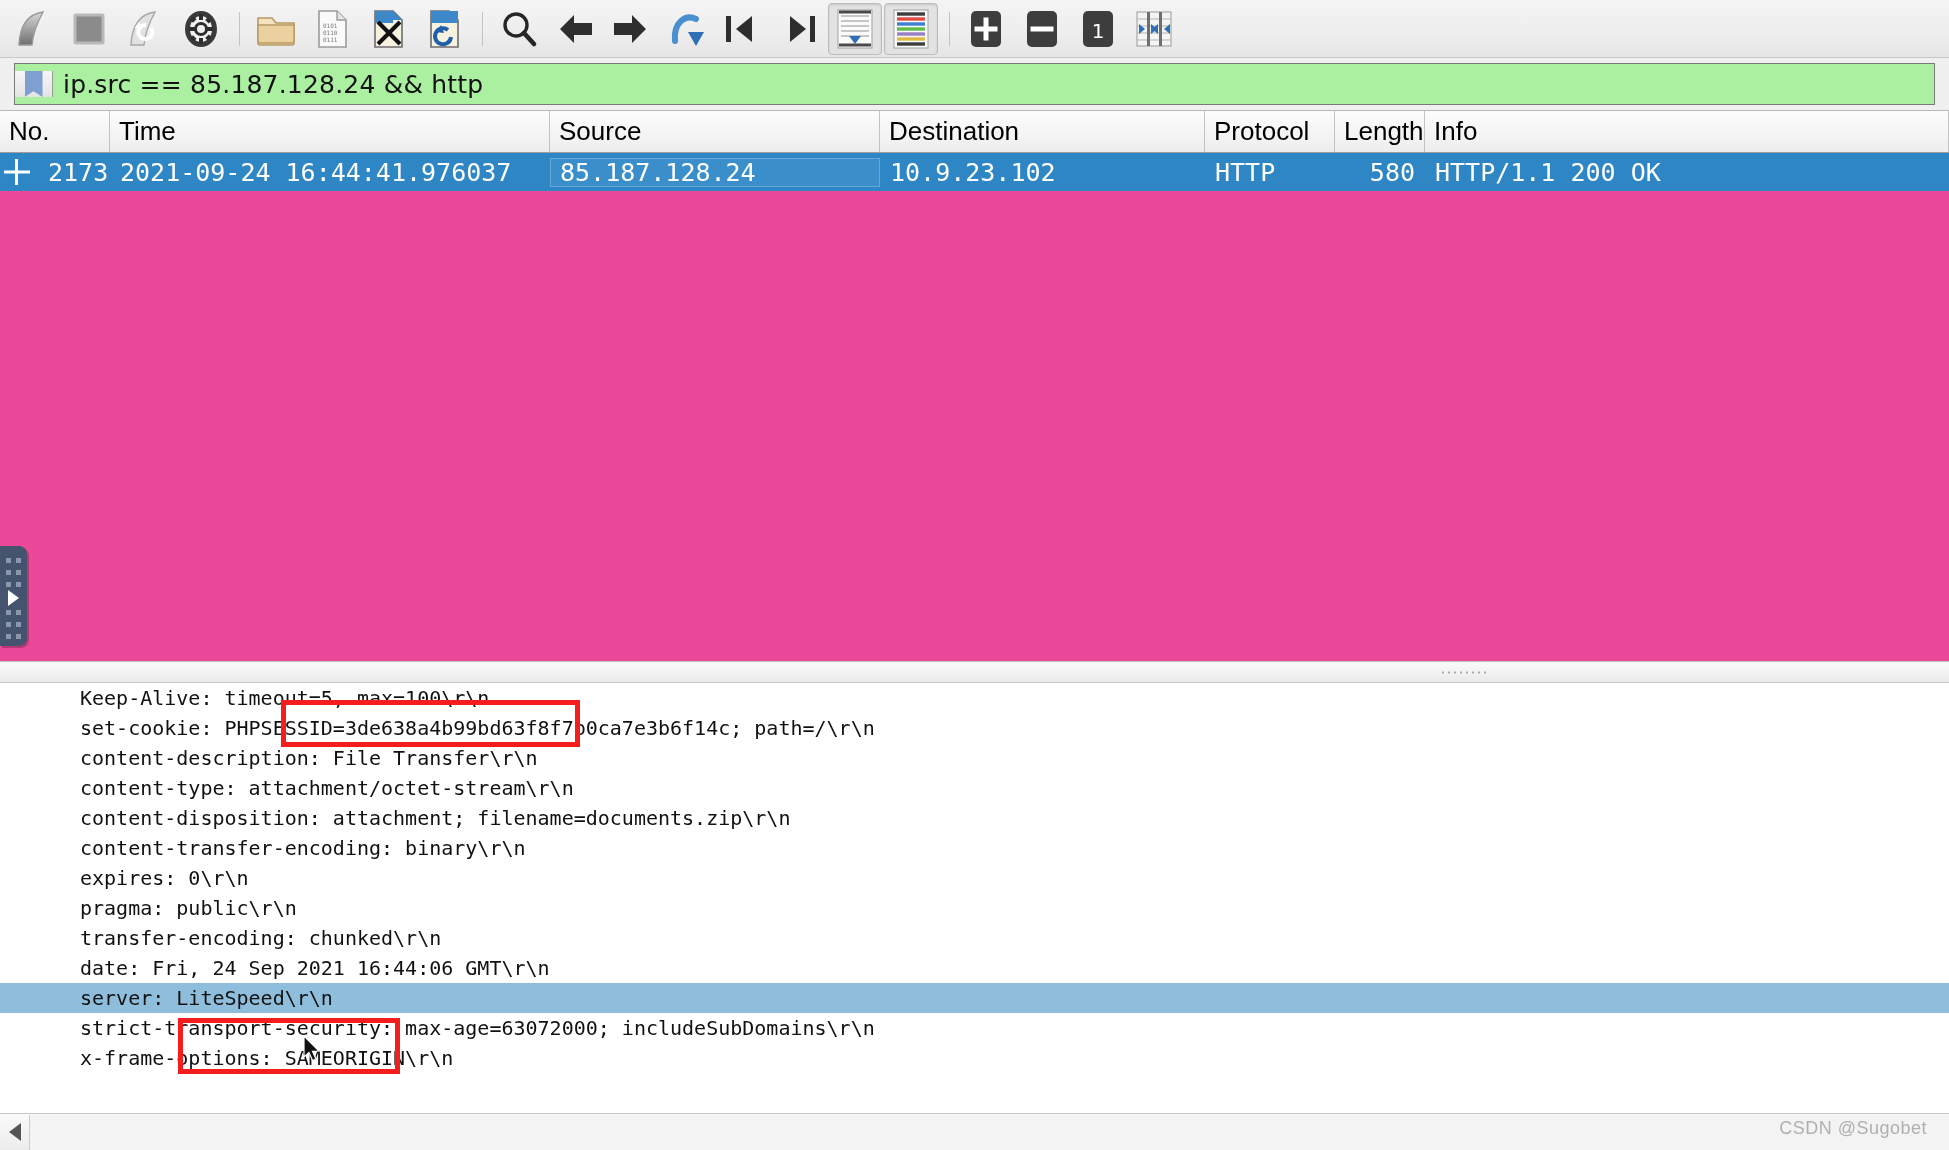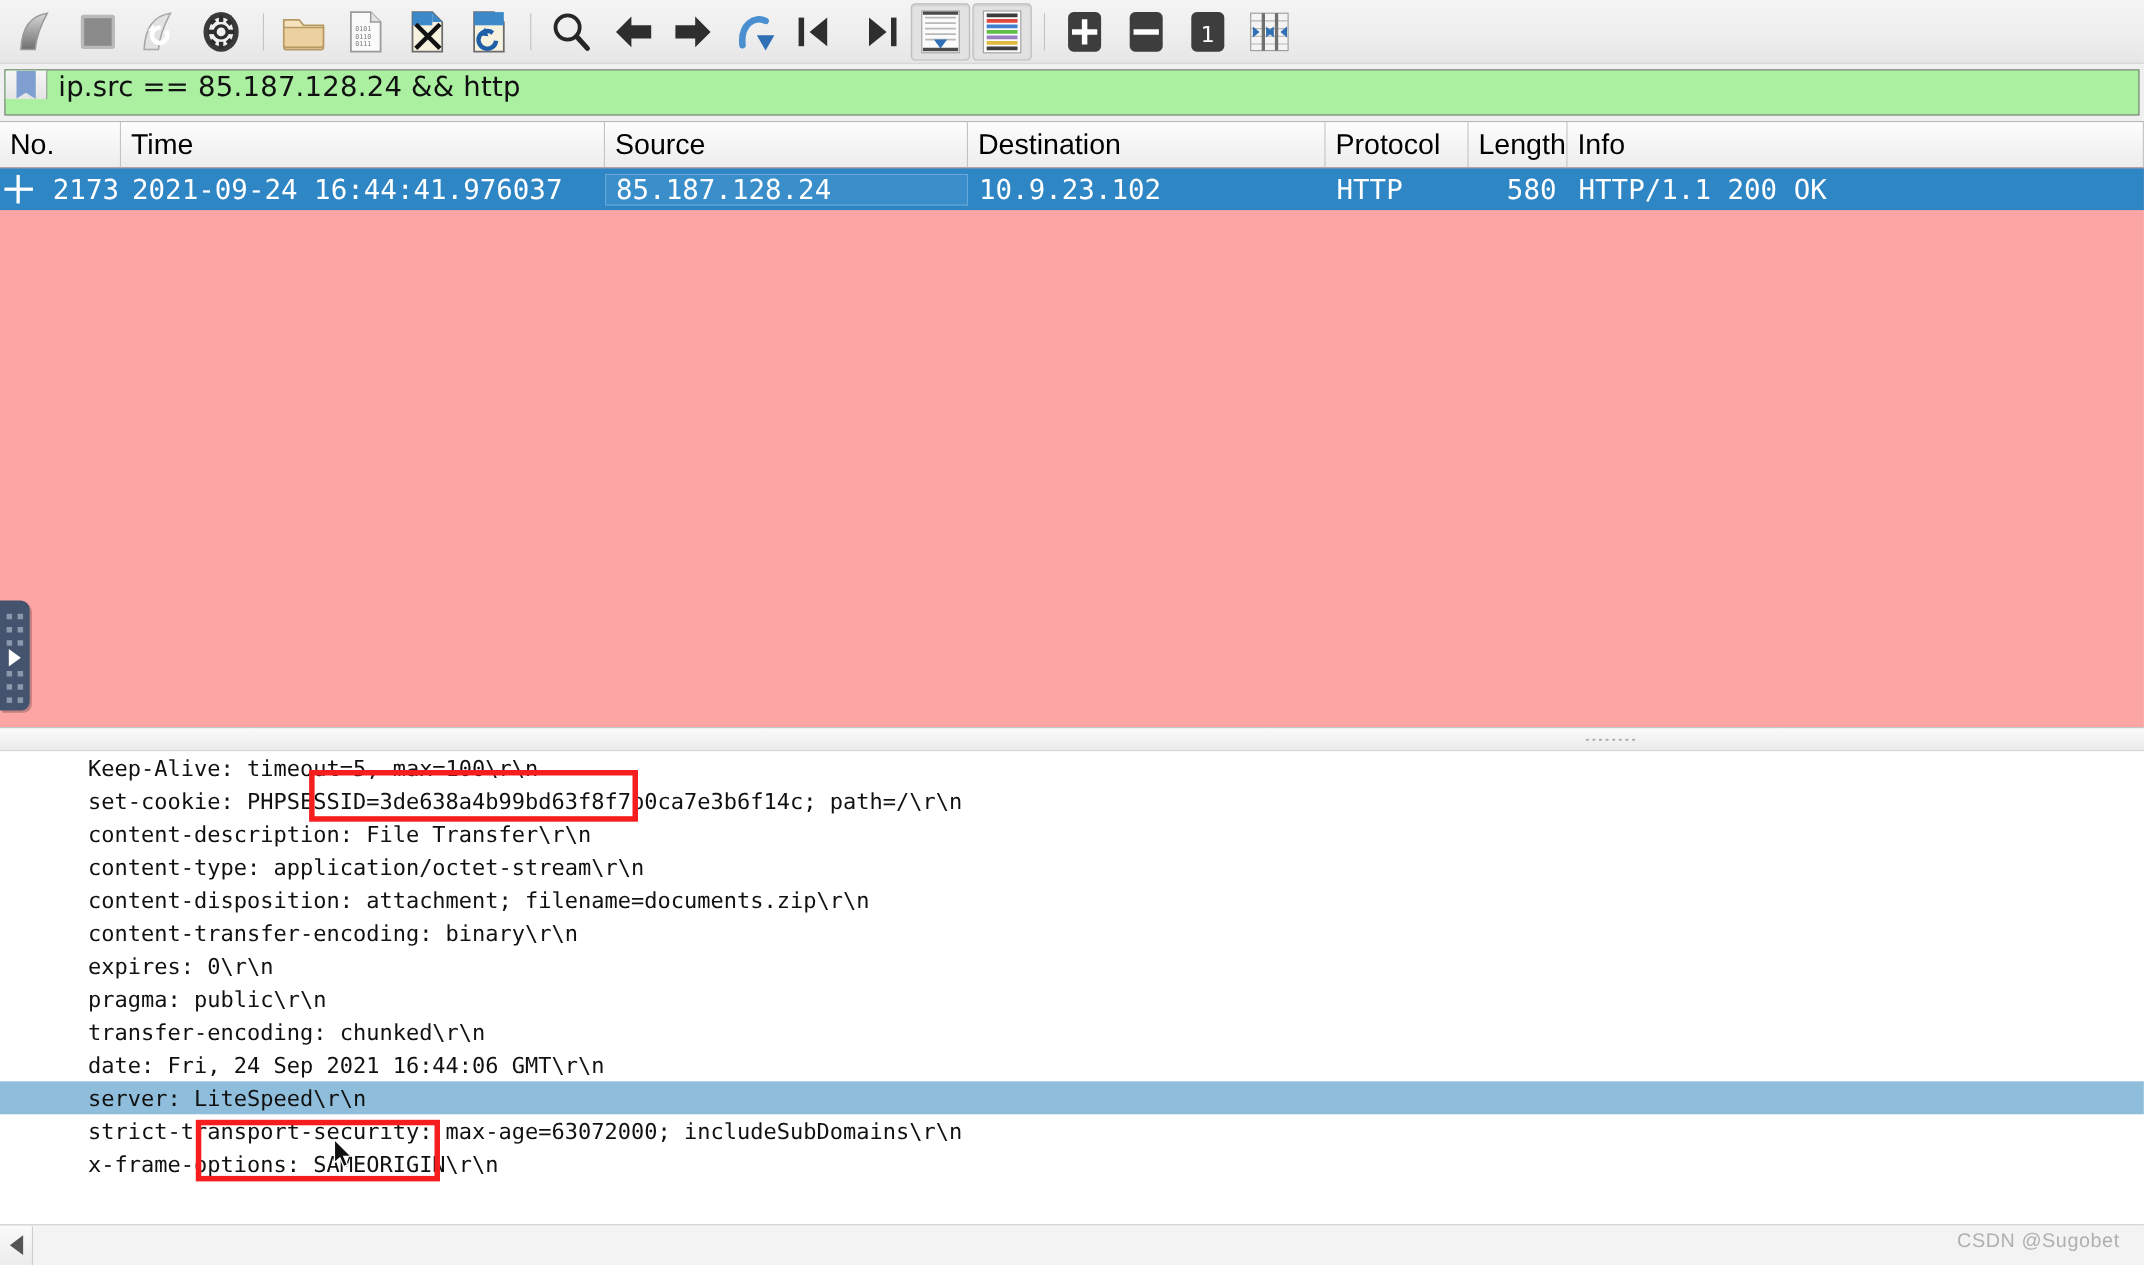--- a/index.html
+++ b/index.html
@@ -48,24 +48,24 @@
   .filterbar {
     position: absolute; left: 0; top: 58px;
     width: 1949px; height: 52px;
     background: #f0f0f0;
     display: flex; align-items: center;
     padding: 0 2px;
   }
   .filter-input-wrap {
     flex: 1;
     height: 42px;
-    margin: 0 2px;
+    margin: 0 12px;
     background: #aaf0a0;
     border: 1px solid #7a7a7a;
-    display: flex; align-items: flex-start;
+    display: flex; align-items: center;
     overflow: hidden;
   }
   .bookmark-cell {
     width: 38px;
     background: linear-gradient(to bottom,#f6f6f6,#e4e4e4);
     border-right: 1px solid #9a9a9a;
     display: flex; align-items: center; justify-content: center;
   }
   .bookmark-glyph {
     width: 18px; height: 26px;
@@ -79,21 +79,21 @@
     font-size: 25px;
     color: #111;
     letter-spacing: .2px;
     font-family: "DejaVu Sans", sans-serif;
   }
 
   
   .packet-pane {
     position: absolute; left: 0; top: 110px;
     width: 1949px; height: 551px;
-    background: #fca5a5;
+    background: #ec4899;
     border-top: 1px solid #b8b8b8;
   }
   .pkt-header {
     display: flex;
     height: 42px;
     background: linear-gradient(to bottom,#fdfdfd,#ededed);
     border-bottom: 1px solid #9e9e9e;
   }
   .pkt-header .hcell {
     display: flex; align-items: center;
@@ -498,21 +498,21 @@
   </div>
 
   <div class="splitter">
     <div class="grip"></div>
   </div>
 
   <div class="detail-pane">
     <div class="dline">Keep-Alive: timeout=5, max=100\r\n</div>
     <div class="dline">set-cookie: PHPSESSID=3de638a4b99bd63f8f7b0ca7e3b6f14c; path=/\r\n</div>
     <div class="dline">content-description: File Transfer\r\n</div>
-    <div class="dline">content-type: application/octet-stream\r\n</div>
+    <div class="dline">content-type: attachment/octet-stream\r\n</div>
     <div class="dline">content-disposition: attachment; filename=documents.zip\r\n</div>
     <div class="dline">content-transfer-encoding: binary\r\n</div>
     <div class="dline">expires: 0\r\n</div>
     <div class="dline">pragma: public\r\n</div>
     <div class="dline">transfer-encoding: chunked\r\n</div>
     <div class="dline">date: Fri, 24 Sep 2021 16:44:06 GMT\r\n</div>
     <div class="dline sel-light">server: LiteSpeed\r\n</div>
     <div class="dline">strict-transport-security: max-age=63072000; includeSubDomains\r\n</div>
     <div class="dline">x-frame-options: SAMEORIGIN\r\n</div>
   </div>

